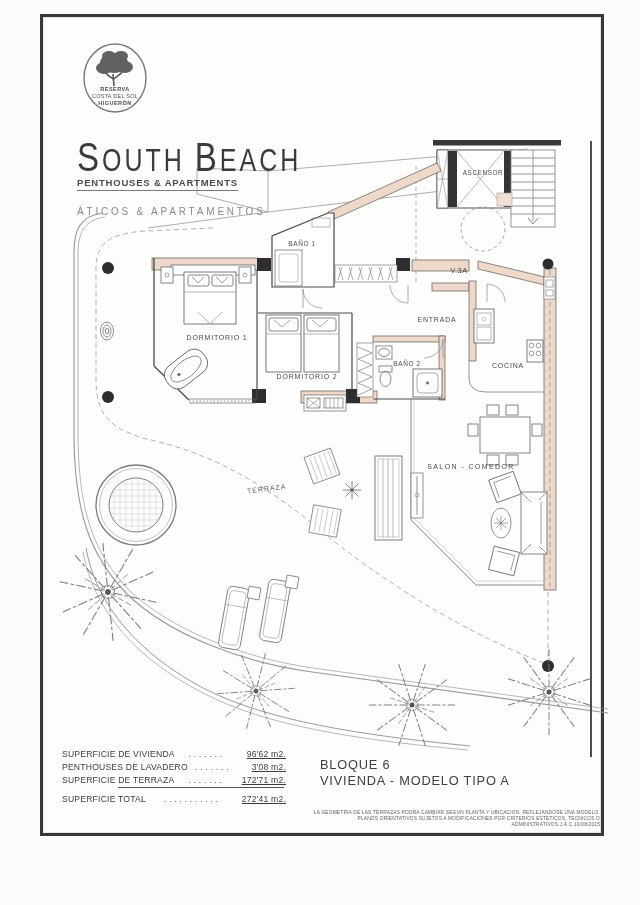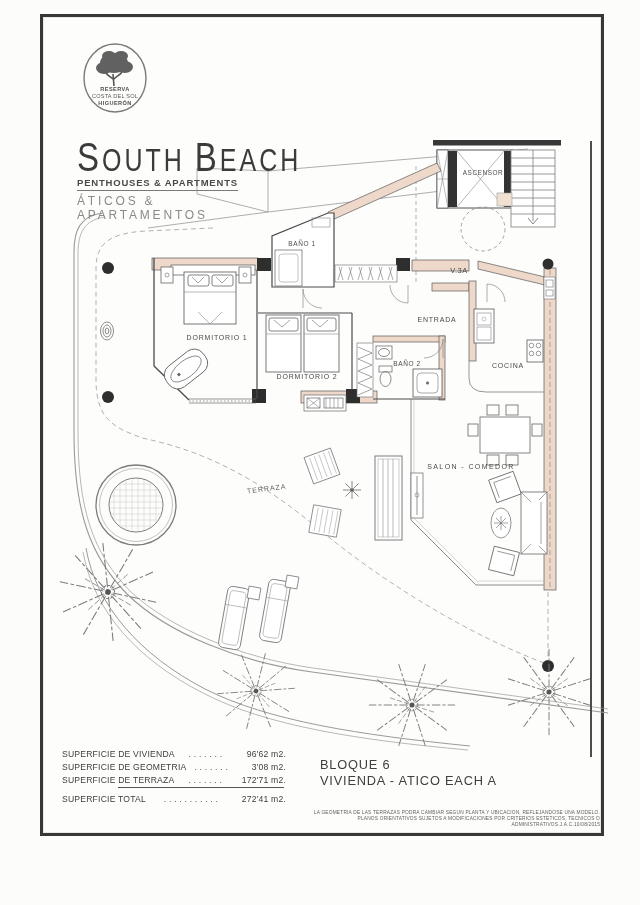--- a/index.html
+++ b/index.html
@@ -8,28 +8,28 @@
   .frame{position:absolute;left:40px;top:14px;width:558px;height:816px;
          border:3.5px solid #383838;box-shadow:inset 0 0 0 1px #e8e8e6;background:#fdfdfc;}
   .plansvg{position:absolute;left:0;top:0;width:640px;height:905px;}
   
   .brand{position:absolute;left:77px;top:134px;width:190px;}
   .brand-name{font-size:25px;letter-spacing:3px;color:#3b3b3b;transform:scaleY(1.22);
               transform-origin:left top;white-space:nowrap;font-weight:400;}
   .brand-name .cap{font-size:33px;}
   .brand-sub-en{display:inline-block;font-size:9.5px;font-weight:bold;
                 letter-spacing:.8px;color:#4a4a4a;border-bottom:1.6px solid #7a7a7a;padding-bottom:2px;}
-  .brand-sub-es{margin-top:3px;font-size:12px;letter-spacing:2.8px;color:#8a8a8a;}
+  .brand-sub-es{margin-top:15px;font-size:10px;letter-spacing:2.8px;color:#8a8a8a;}
   
   .areas{position:absolute;left:62px;top:747px;width:224px;font-size:8.6px;color:#3d3d3d;
          letter-spacing:.2px;}
   .arow{display:flex;align-items:center;height:13px;white-space:nowrap;}
   .alabel{flex:0 0 auto;}
   .adots{flex:1 1 auto;overflow:hidden;color:#555;padding:0 3px;text-align:center;}
-  .aval{flex:0 0 auto;text-align:right;min-width:50px;}
+  .aval{flex:0 0 auto;text-align:right;min-width:50px;text-decoration:underline;}
   .aline{border-top:1.2px solid #555;margin:1px 0 4px 56px;width:166px;}
   
   .titleblock{position:absolute;left:320px;top:757px;width:256px;
               font-size:12.8px;line-height:15.5px;letter-spacing:.8px;color:#3f3f3f;}
   
   .disclaimer{position:absolute;left:290px;top:810px;width:310px;text-align:right;
               font-size:4.8px;line-height:6.2px;color:#5f5f5f;letter-spacing:.2px;}
 </style>
 </head>
 <body>
@@ -354,39 +354,39 @@
     <div class="brand-sub-es">ÁTICOS &amp; APARTAMENTOS</div>
   </div>
 
   <div class="areas">
     <div class="arow">
       <span class="alabel">SUPERFICIE DE VIVIENDA</span>
       <span class="adots">. . . . . . .</span>
       <span class="aval">96'62 m2.</span>
     </div>
     <div class="arow">
-      <span class="alabel">SUPERFICIE DE GEOMETRIA</span>
+      <span class="alabel">PENTHOUSES DE LAVADERO</span>
       <span class="adots">. . . . . . .</span>
       <span class="aval">3'08 m2.</span>
     </div>
     <div class="arow">
       <span class="alabel">SUPERFICIE DE TERRAZA</span>
       <span class="adots">. . . . . . .</span>
       <span class="aval">172'71 m2.</span>
     </div>
     <div class="aline"></div>
     <div class="arow">
       <span class="alabel">SUPERFICIE TOTAL</span>
       <span class="adots">. . . . . . . . . . .</span>
       <span class="aval">272'41 m2.</span>
     </div>
   </div>
 
   <div class="titleblock">
     <div>BLOQUE 6</div>
-    <div>VIVIENDA - ATICO EACH A</div>
+    <div>VIVIENDA - MODELO TIPO A</div>
   </div>
 
   <div class="disclaimer">
     <div>LA GEOMETRIA DE LAS TERRAZAS PODRA CAMBIAR SEGUN PLANTA Y UBICACION, REFLEJANDOSE UNA MODELO.</div>
     <div>PLANOS ORIENTATIVOS SUJETOS A MODIFICACIONES POR CRITERIOS ESTETICOS, TECNICOS O ADMINISTRATIVOS.J.A.C.10/08/2015</div>
   </div>
 </div>
 
 </body></html>

